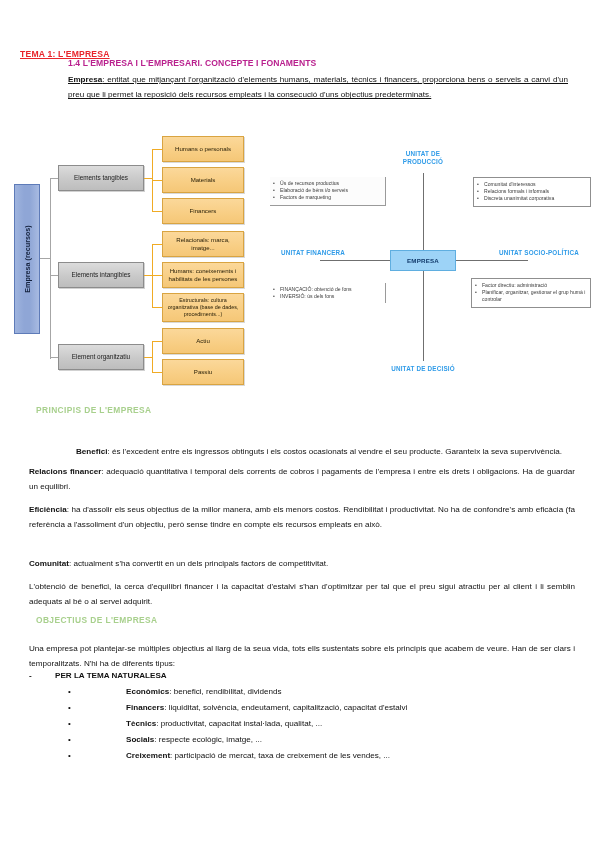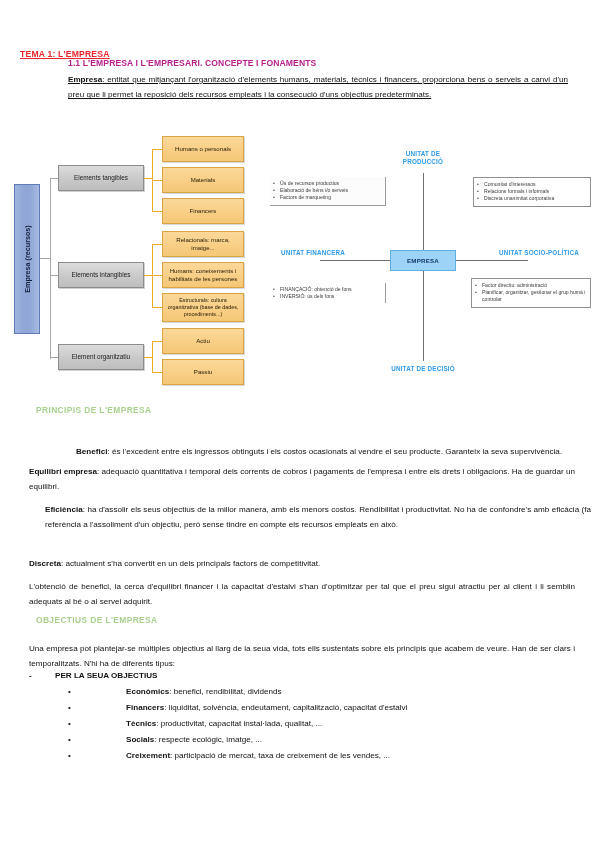--- a/index.html
+++ b/index.html
@@ -32,21 +32,21 @@
     font-size:8.1px;line-height:15.4px;text-align:justify;color:#111;
   }
   .para b{font-weight:bold;}
 
   
   #intro{left:68px;top:72px;width:500px;text-decoration:underline;}
 
   
   #p-benefici{left:29px;top:444px;width:546px;margin-left:47px;}
   #p-equilibri{left:29px;top:464px;width:546px;}
-  #p-eficiencia{left:29px;top:502px;width:546px;margin-left:16px;}
+  #p-eficiencia{left:29px;top:502px;width:546px;}
   #p-qualitat{left:29px;top:556px;width:546px;}
   #p-obtencio{left:29px;top:579px;width:546px;}
 
   
   #p-objintro{left:29px;top:641px;width:546px;}
 
   .dash-item{
     position:absolute;left:29px;top:671px;width:546px;
     font-size:8.1px;font-weight:bold;color:#111;
   }
@@ -150,21 +150,21 @@
     border-right:1px solid #9a9a9a;background:#ffffff;}
   #nb-br{left:203px;top:133px;width:120px;
     border:1px solid #8f8f8f;background:#ffffff;}
 </style>
 </head>
 <body>
 
 <div class="page">
 
   <div class="h-tema">TEMA 1: L'EMPRESA</div>
-  <div class="h-sub">1.1 L'EMPRESA I L'EMPRESARI. CONCEPTE I FONAMENTS</div>
+  <div class="h-sub">1.4 L'EMPRESA I L'EMPRESARI. CONCEPTE I FONAMENTS</div>
 
   <div class="para" id="intro">
     <b>Empresa</b><span>: entitat que mitjançant l'organització d'elements humans, materials, tècnics i financers, proporciona bens o serveis a canvi d'un preu que li permet la reposició dels recursos empleats i la consecució d'uns objectius predeterminats.</span>
   </div>
 
   <div class="tree">
 
     <div class="empresa-box">
       <div class="vtxt">
         <span>Empresa</span>
@@ -251,39 +251,39 @@
     </div>
   </div>
 
   <div class="h-green" style="top:405px;">PRINCIPIS DE L'EMPRESA</div>
 
   <div class="para" id="p-benefici">
     <b>Benefici</b><span>: és l'excedent entre els ingressos obtinguts i els costos ocasionats al vendre el seu producte. Garanteix la seva supervivència.</span>
   </div>
 
   <div class="para" id="p-equilibri">
-    <b>Equilibri empresa</b><span>: adequació quantitativa i temporal dels corrents de cobros i pagaments de l'empresa i entre els drets i obligacions. Ha de guardar un equilibri.</span>
+    <b>Relacions financer</b><span>: adequació quantitativa i temporal dels corrents de cobros i pagaments de l'empresa i entre els drets i obligacions. Ha de guardar un equilibri.</span>
   </div>
 
   <div class="para" id="p-eficiencia">
     <b>Eficiència</b><span>: ha d'assolir els seus objectius de la millor manera, amb els menors costos. Rendibilitat i productivitat. No ha de confondre's amb eficàcia (fa referència a l'assoliment d'un objectiu, però sense tindre en compte els recursos empleats en això.</span>
   </div>
 
   <div class="para" id="p-qualitat">
-    <b>Discreta</b><span>: actualment s'ha convertit en un dels principals factors de competitivitat.</span>
+    <b>Comunitat</b><span>: actualment s'ha convertit en un dels principals factors de competitivitat.</span>
   </div>
 
   <div class="para" id="p-obtencio">L'obtenció de benefici, la cerca d'equilibri financer i la capacitat d'estalvi s'han d'optimitzar per tal que el preu sigui atractiu per al client i li semblin adequats al bé o al servei adquirit.</div>
 
   <div class="h-green" style="top:615px;">OBJECTIUS DE L'EMPRESA</div>
 
   <div class="para" id="p-objintro">Una empresa pot plantejar-se múltiples objectius al llarg de la seua vida, tots ells sustentats sobre els principis que acabem de veure. Han de ser clars i temporalitzats. N'hi ha de diferents tipus:</div>
 
   <div class="dash-item">
-    <span class="dash">-</span><span>PER LA SEUA OBJECTIUS</span>
+    <span class="dash">-</span><span>PER LA TEMA NATURALESA</span>
   </div>
 
   <div class="bul-list">
     <div class="bul">
       <b>Econòmics</b><span>: benefici, rendibilitat, dividends</span>
     </div>
     <div class="bul">
       <b>Financers</b><span>: liquiditat, solvència, endeutament, capitalització, capacitat d'estalvi</span>
     </div>
     <div class="bul">

